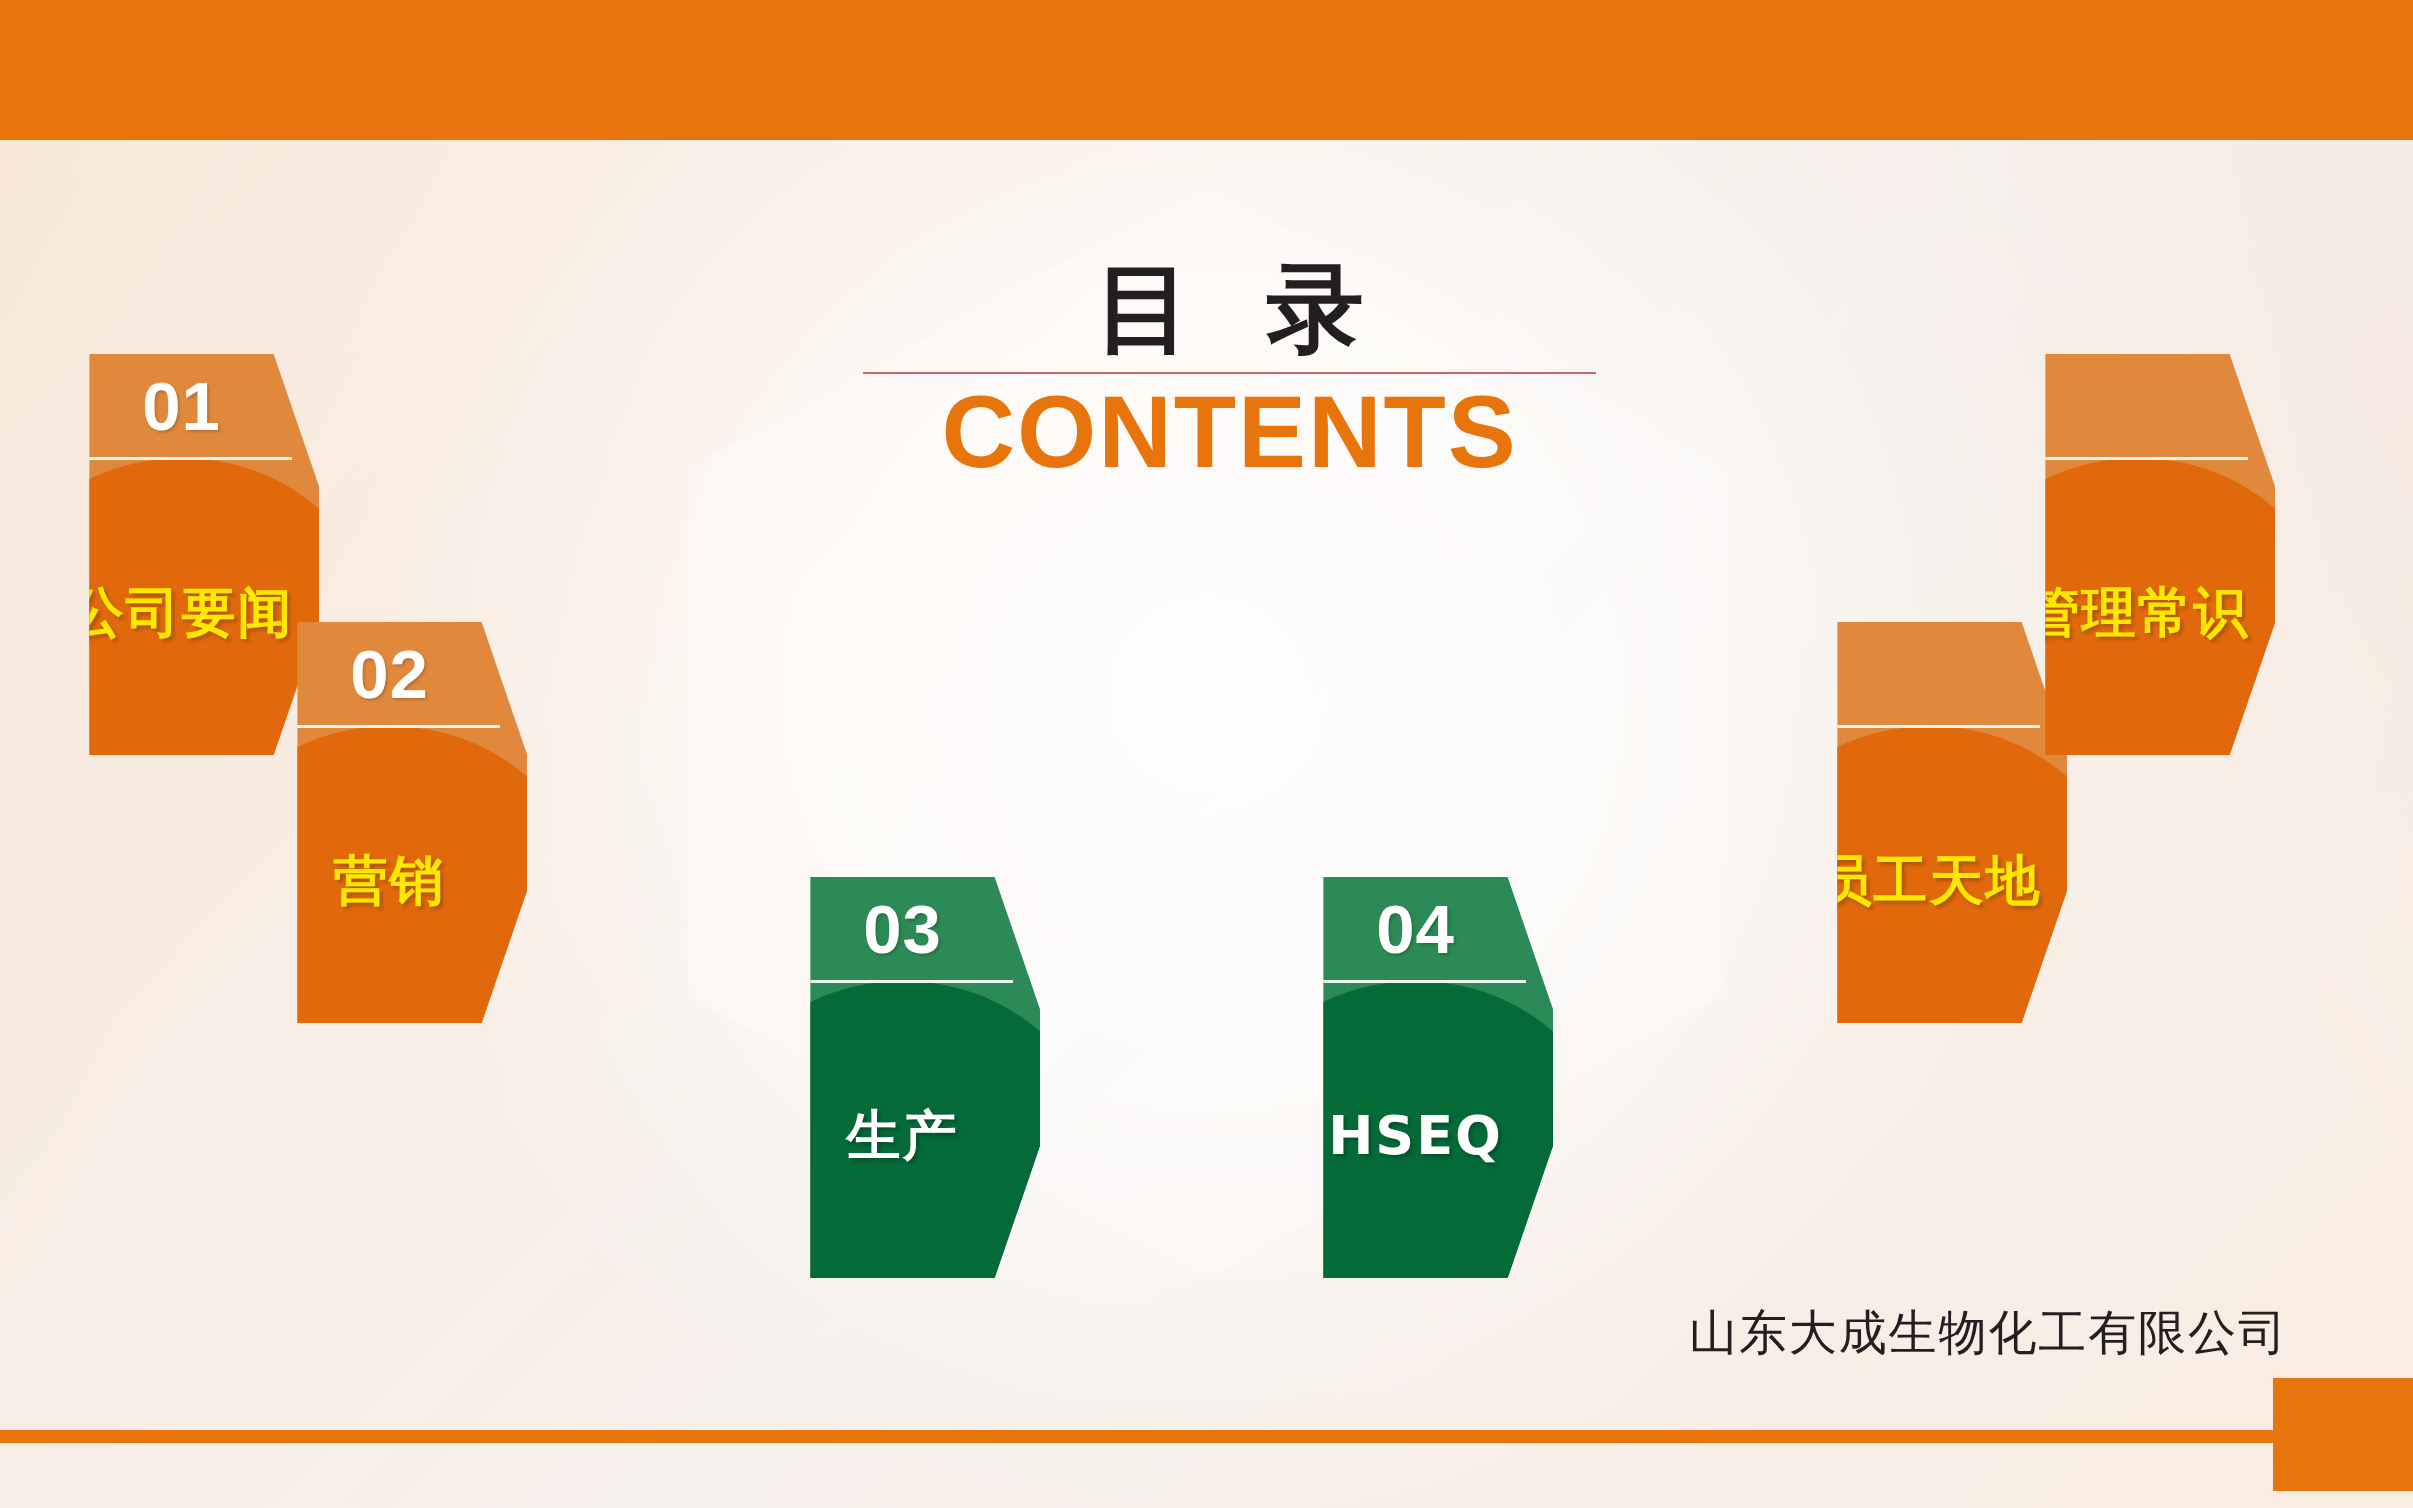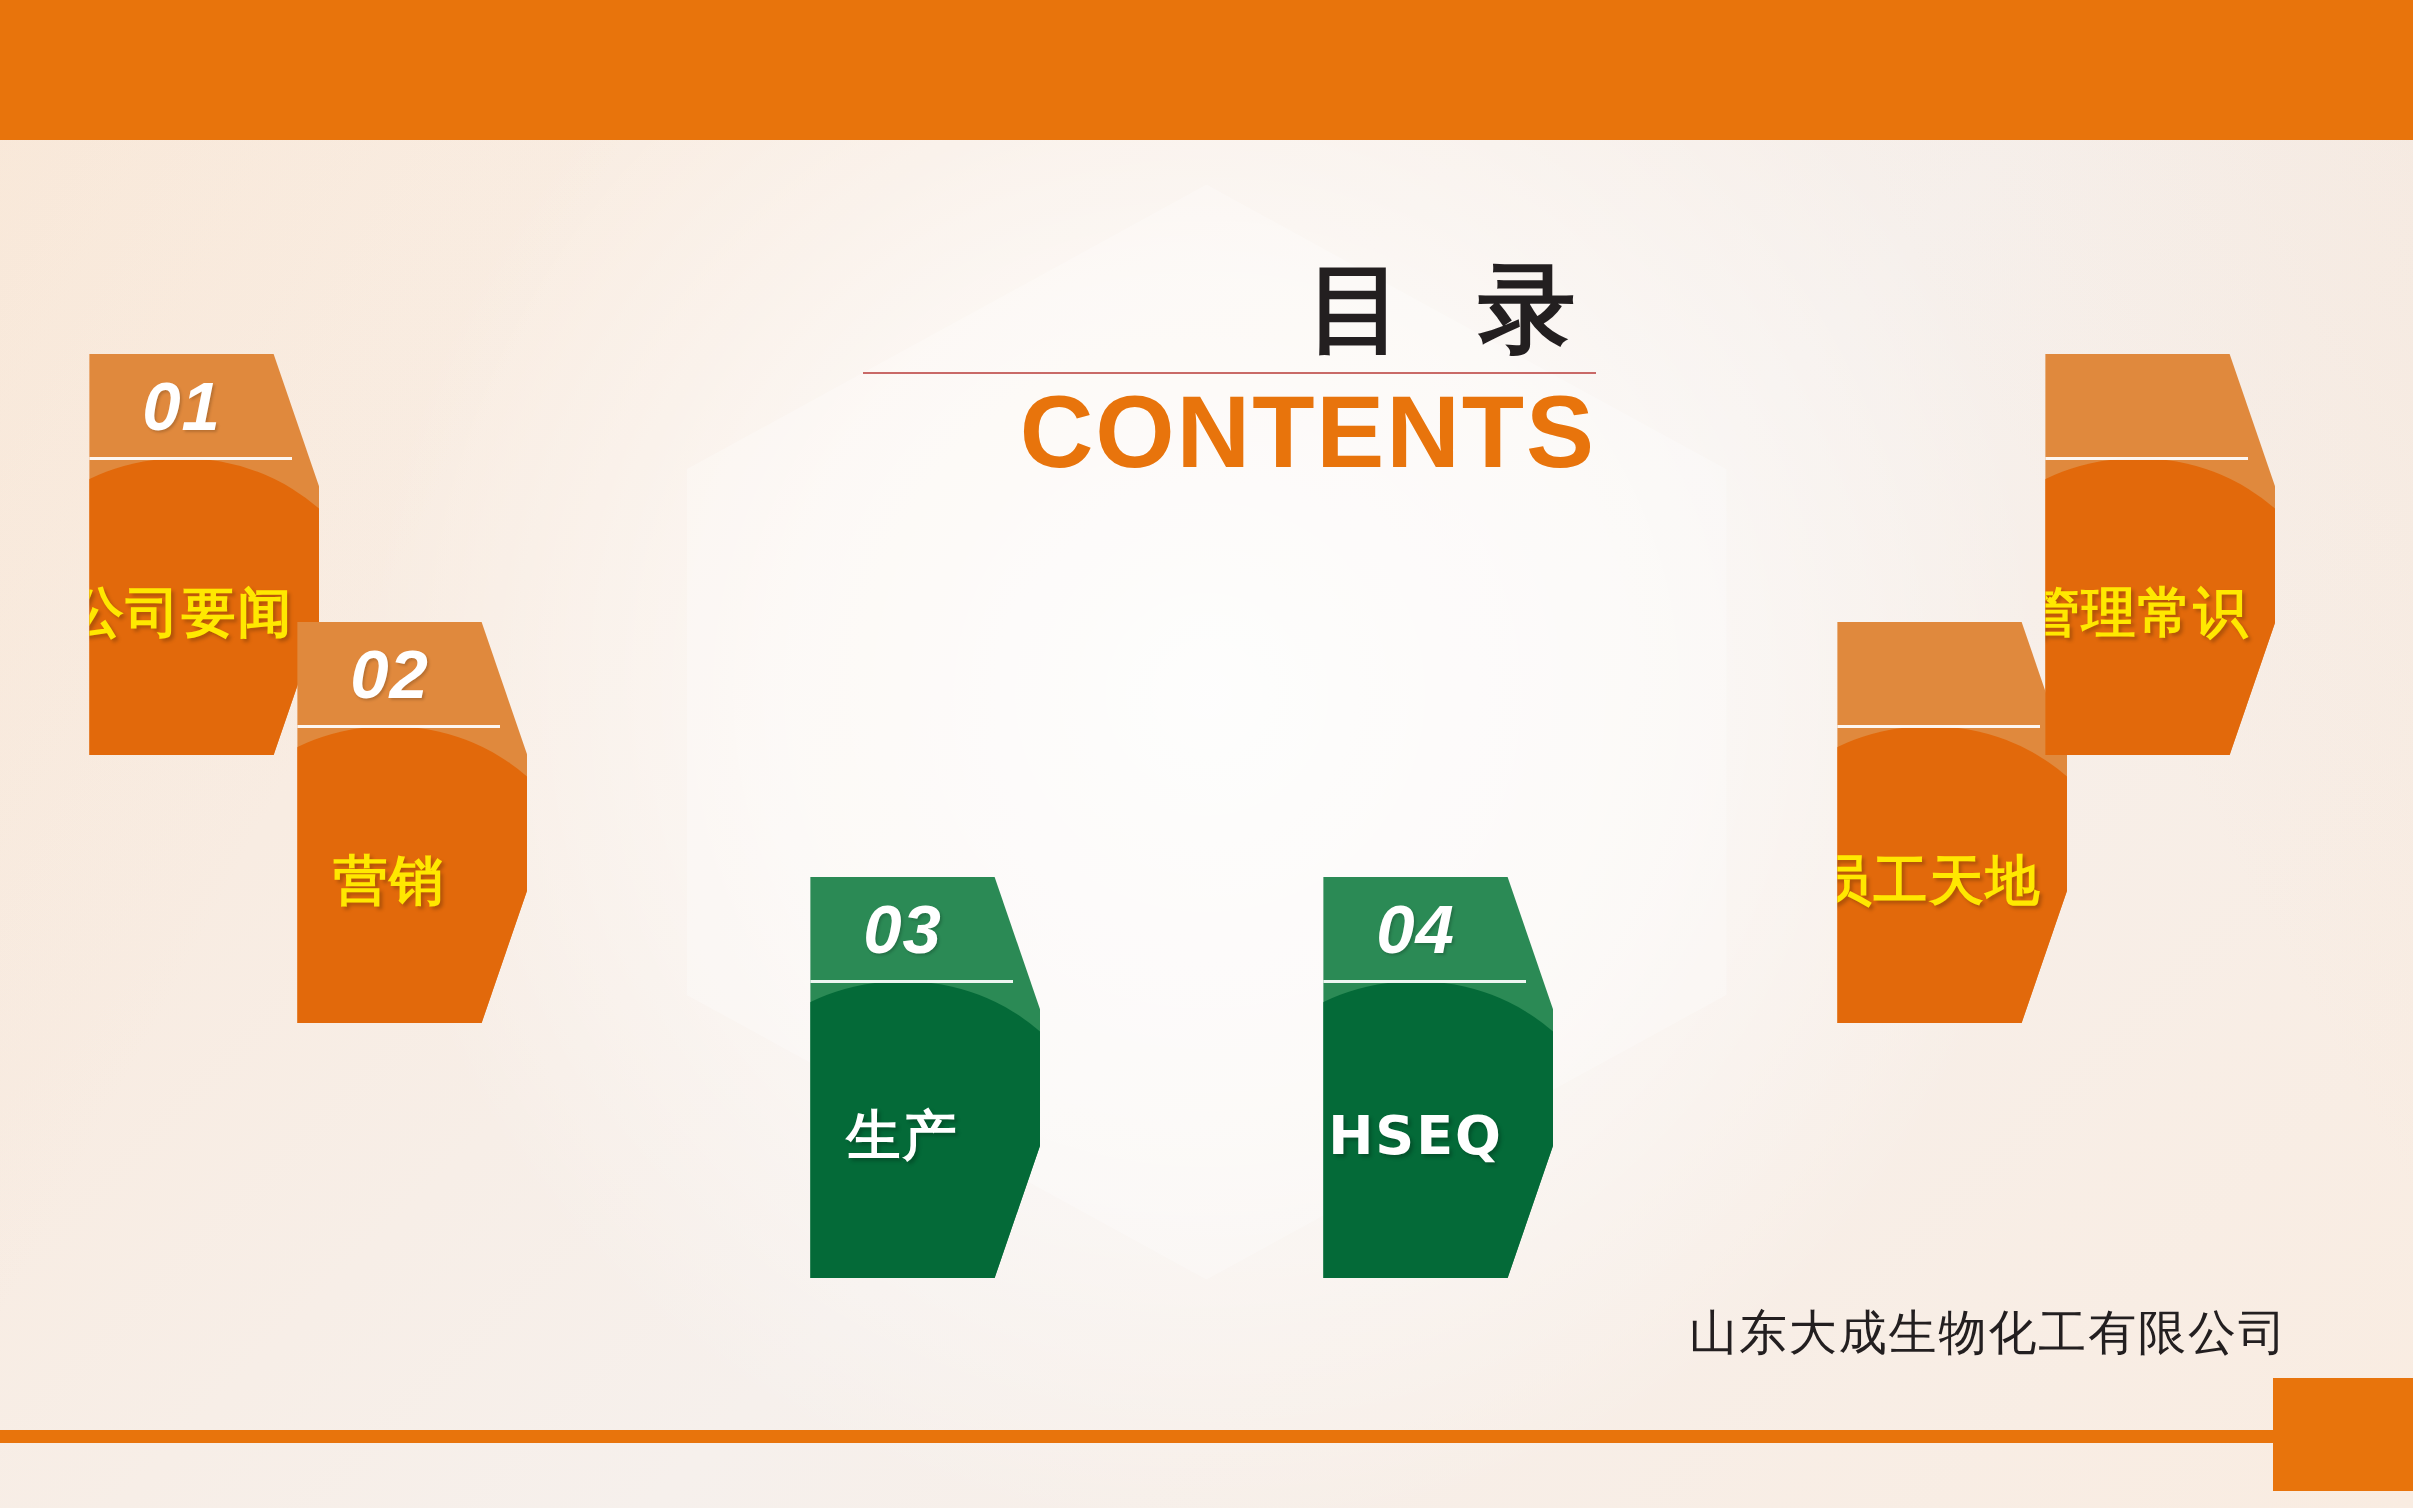--- a/index.html
+++ b/index.html
@@ -60,21 +60,21 @@
     height: 140px;
     background: #e8740c;
   }
 
   
   .title-block {
     position: absolute;
     left: 863px;
     top: 260px;
     width: 733px;
-    text-align: right;
+    text-align: center;
   }
   .title-cn {
     font-size: 97px;
     font-weight: 700;
     color: #231f20;
     letter-spacing: 20.4px;
     line-height: 1.0;
     font-family: "DejaVu Sans", "Liberation Sans", sans-serif;
     margin: 0 0 9.3px 0;
     padding-left: 20.4px;
@@ -130,21 +130,20 @@
     left: 0;
     right: 0;
     top: 4.5%;
     text-align: center;
     font-size: 69px;
     font-weight: 700;
     color: #ffffff;
     line-height: 1.0;
     letter-spacing: 0.9px;
     text-shadow: 1.9px 1.9px 2.8px rgba(0,0,0,0.18);
-    font-style: italic;
   }
   .hex-label {
     position: absolute;
     left: 0;
     right: 0;
     top: 57%;
     text-align: center;
     font-size: 54px;
     font-weight: 700;
     line-height: 1.1;

